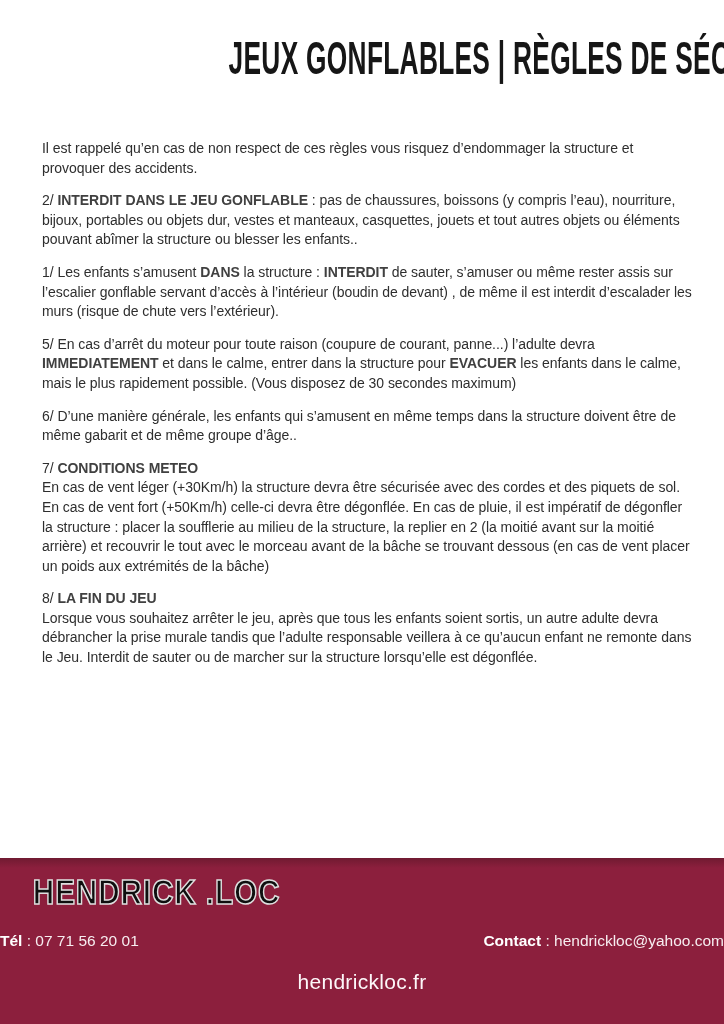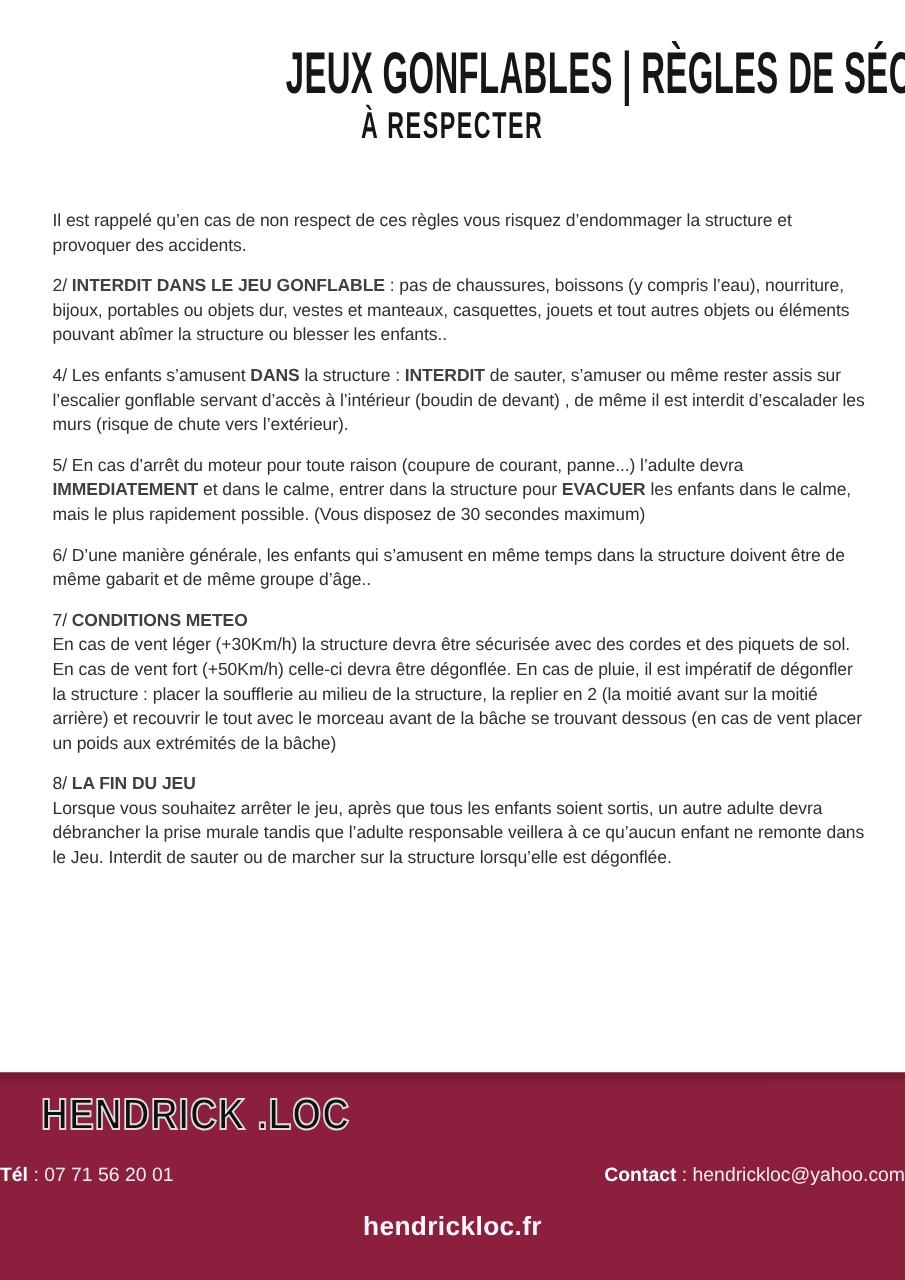--- a/index.html
+++ b/index.html
@@ -16,21 +16,21 @@
     transform:scaleX(0.56); transform-origin:center; white-space:nowrap; letter-spacing:0.5px;
   }
   .title2 {
     display:inline-block; font-size:30px; font-weight:800; line-height:1.05; margin-top:4px;
     transform:scaleX(0.62); transform-origin:center; white-space:nowrap; letter-spacing:2px;
   }
 
   
   .content {
     position:absolute; left:42px; width:650px; top:139px;
-    color:#2e2e2e; font-size:14px; line-height:1.4; letter-spacing:-0.05px;margin-top:28px;
+    color:#2e2e2e; font-size:14px; line-height:1.4; letter-spacing:-0.05px;
   }
   .para { margin:0 0 13px 0; }
   .para strong { font-weight:700; color:#404040; }
 
   
   .footer {
     position:absolute; left:0; top:858px; width:724px; height:166px;
     background:#8c1f3d; color:#f7edf0;
   }
   .footer::before {
@@ -44,36 +44,35 @@
     color:#0f0f0f; -webkit-text-stroke:1.6px #dedede;
     text-shadow:0 0 1px rgba(255,255,255,0.55);
     white-space:nowrap;
   }
   .contact-row {
     position:absolute; top:74px; left:0; width:100%;
     display:flex; justify-content:space-between; gap:88px; font-size:15.5px;
   }
   .contact-item strong { font-weight:700; color:#ffffff; }
   .website-row { position:absolute; top:112px; left:0; width:100%; text-align:center; }
-  .website { font-size:21px; font-weight:700; color:#fdf7f9; letter-spacing:0.3px; }
+  .website { font-size:21px; font-weight:400; color:#fdf7f9; letter-spacing:0.3px; }
 </style>
 </head>
 <body>
 
 <div class="page">
 
   <div class="header">
     <span class="title-line"><span class="title1">JEUX GONFLABLES | RÈGLES DE SÉCURITÉ</span></span>
-    <span class="title-line"><span class="title2">À RESPECTER</span></span>
   </div>
 
   <div class="content">
       <p class="para"><span>Il est rappelé qu’en cas de non respect de ces règles vous risquez d’endommager la structure et provoquer des accidents.</span></p>
       <p class="para"><span>2/ </span><strong>INTERDIT DANS LE JEU GONFLABLE</strong><span> : pas de chaussures, boissons (y compris l’eau), nourriture, bijoux, portables ou objets dur, vestes et manteaux, casquettes, jouets et tout autres objets ou éléments pouvant abîmer la structure ou blesser les enfants..</span></p>
-      <p class="para"><span>4/ Les enfants s’amusent </span><strong>DANS</strong><span> la structure : </span><strong>INTERDIT</strong><span> de sauter, s’amuser ou même rester assis sur l’escalier gonflable servant d’accès à l’intérieur (boudin de devant) , de même il est interdit d’escalader les murs (risque de chute vers l’extérieur).</span></p>
+      <p class="para"><span>1/ Les enfants s’amusent </span><strong>DANS</strong><span> la structure : </span><strong>INTERDIT</strong><span> de sauter, s’amuser ou même rester assis sur l’escalier gonflable servant d’accès à l’intérieur (boudin de devant) , de même il est interdit d’escalader les murs (risque de chute vers l’extérieur).</span></p>
       <p class="para"><span>5/ En cas d’arrêt du moteur pour toute raison (coupure de courant, panne...) l’adulte devra </span><strong>IMMEDIATEMENT</strong><span> et dans le calme, entrer dans la structure pour </span><strong>EVACUER</strong><span> les enfants dans le calme, mais le plus rapidement possible. (Vous disposez de 30 secondes maximum)</span></p>
       <p class="para"><span>6/ D’une manière générale, les enfants qui s’amusent en même temps dans la structure doivent être de même gabarit et de même groupe d’âge..</span></p>
       <p class="para"><span>7/ </span><strong>CONDITIONS METEO</strong><br><span>En cas de vent léger (+30Km/h) la structure devra être sécurisée avec des cordes et des piquets de sol. En cas de vent fort (+50Km/h) celle-ci devra être dégonflée. En cas de pluie, il est impératif de dégonfler la structure : placer la soufflerie au milieu de la structure, la replier en 2 (la moitié avant sur la moitié arrière) et recouvrir le tout avec le morceau avant de la bâche se trouvant dessous (en cas de vent placer un poids aux extrémités de la bâche)</span></p>
       <p class="para"><span>8/ </span><strong>LA FIN DU JEU</strong><br><span>Lorsque vous souhaitez arrêter le jeu, après que tous les enfants soient sortis, un autre adulte devra débrancher la prise murale tandis que l’adulte responsable veillera à ce qu’aucun enfant ne remonte dans le Jeu. Interdit de sauter ou de marcher sur la structure lorsqu’elle est dégonflée.</span></p>
     </div>
 
   <div class="footer">
     <div class="brand-row">
       <span class="brand">HENDRICK .LOC</span>
     </div>

